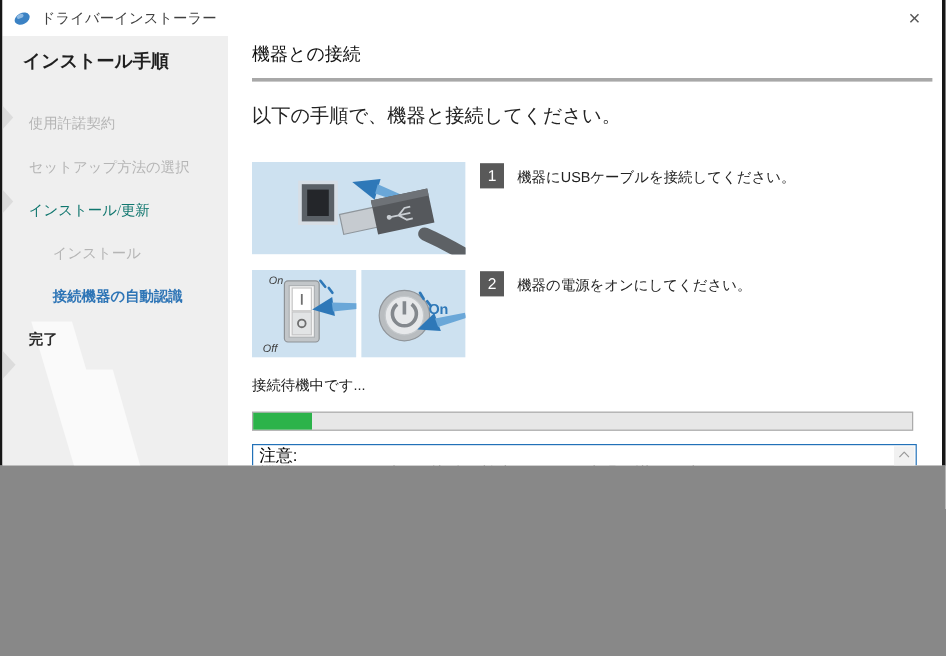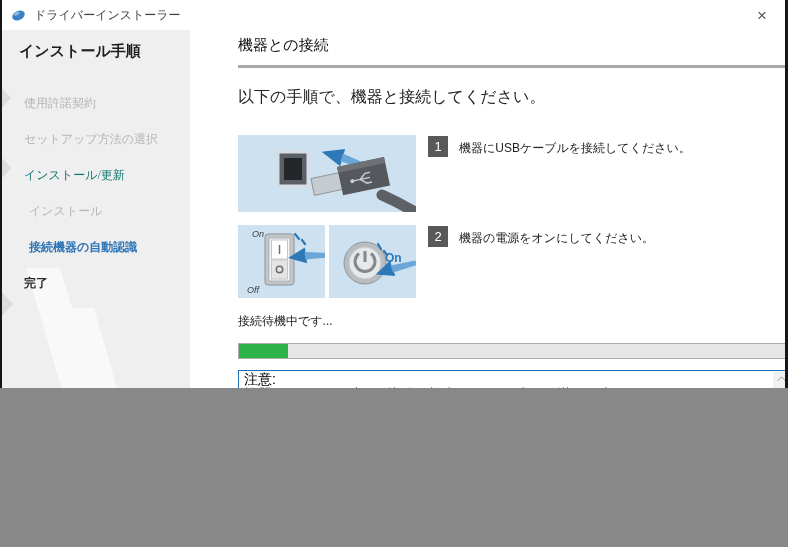--- a/index.html
+++ b/index.html
@@ -7,27 +7,27 @@
   .window{width:788px;height:388px;box-sizing:border-box;background:#fff;
     border-left:2px solid #161616;border-right:3px solid #161616;
     position:relative;overflow:hidden;}
   
   .titlebar{height:30px;display:flex;align-items:center;padding-left:9px;background:#fff;}
   .app-icon{width:15px;height:15px;flex:0 0 auto;}
   .title-text{margin-left:8px;font-size:12px;color:#3f3f3f;}
   .close-btn{margin-left:auto;width:46px;height:30px;display:flex;align-items:center;
     justify-content:center;color:#575757;font-size:17px;line-height:1;cursor:default;}
   
-  .body-row{display:flex;height:466px;gap:28px;}
+  .body-row{display:flex;height:466px;}
   .sidebar{width:188px;background:#efefef;position:relative;overflow:hidden;flex:0 0 auto;}
   .sidebar-watermark{position:absolute;left:0;top:0;pointer-events:none;}
   .sidebar-header{position:relative;margin:12px 0 0 17px;font-size:15px;font-weight:bold;color:#1f1f1f;}
   .side-items{position:relative;margin-top:34px;}
   .side-item{margin:20px 0 0 22px;font-size:12px;line-height:16px;}
-  .side-item.sub{margin-left:27px;}
+  .side-item.sub{margin-left:42px;}
   .side-item[data-state="disabled"]{color:#b5b5b5;}
   .side-item[data-state="active"]{color:#0f766e;font-family:Liberation Serif, serif;}
   .side-item[data-state="current"]{color:#2e75b6;font-weight:bold;}
   .side-item[data-state="upcoming"]{color:#2b2b2b;font-weight:bold;}
   .main{flex:1;padding:6px 0 0 20px;background:#fff;}
   .heading{font-size:15px;font-weight:normal;color:#111;}
   .divider{width:567px;height:3px;background:#a8a8a8;margin-top:10px;}
   .instruction{margin-top:19px;font-size:16px;color:#222;}
   .steps{margin-top:27px;}
   .step-row{display:flex;align-items:flex-start;}

